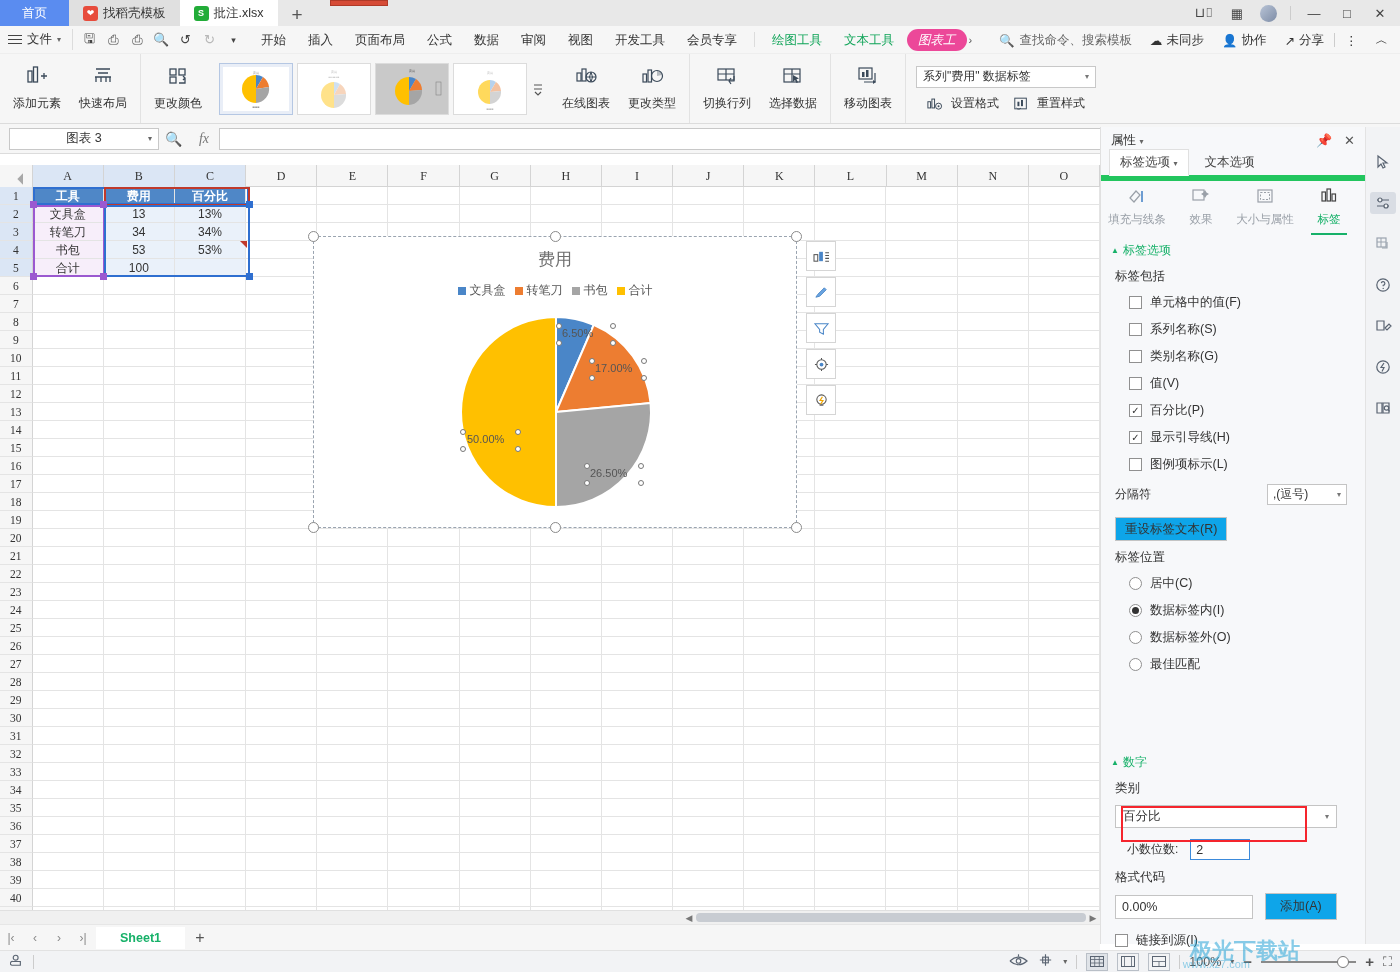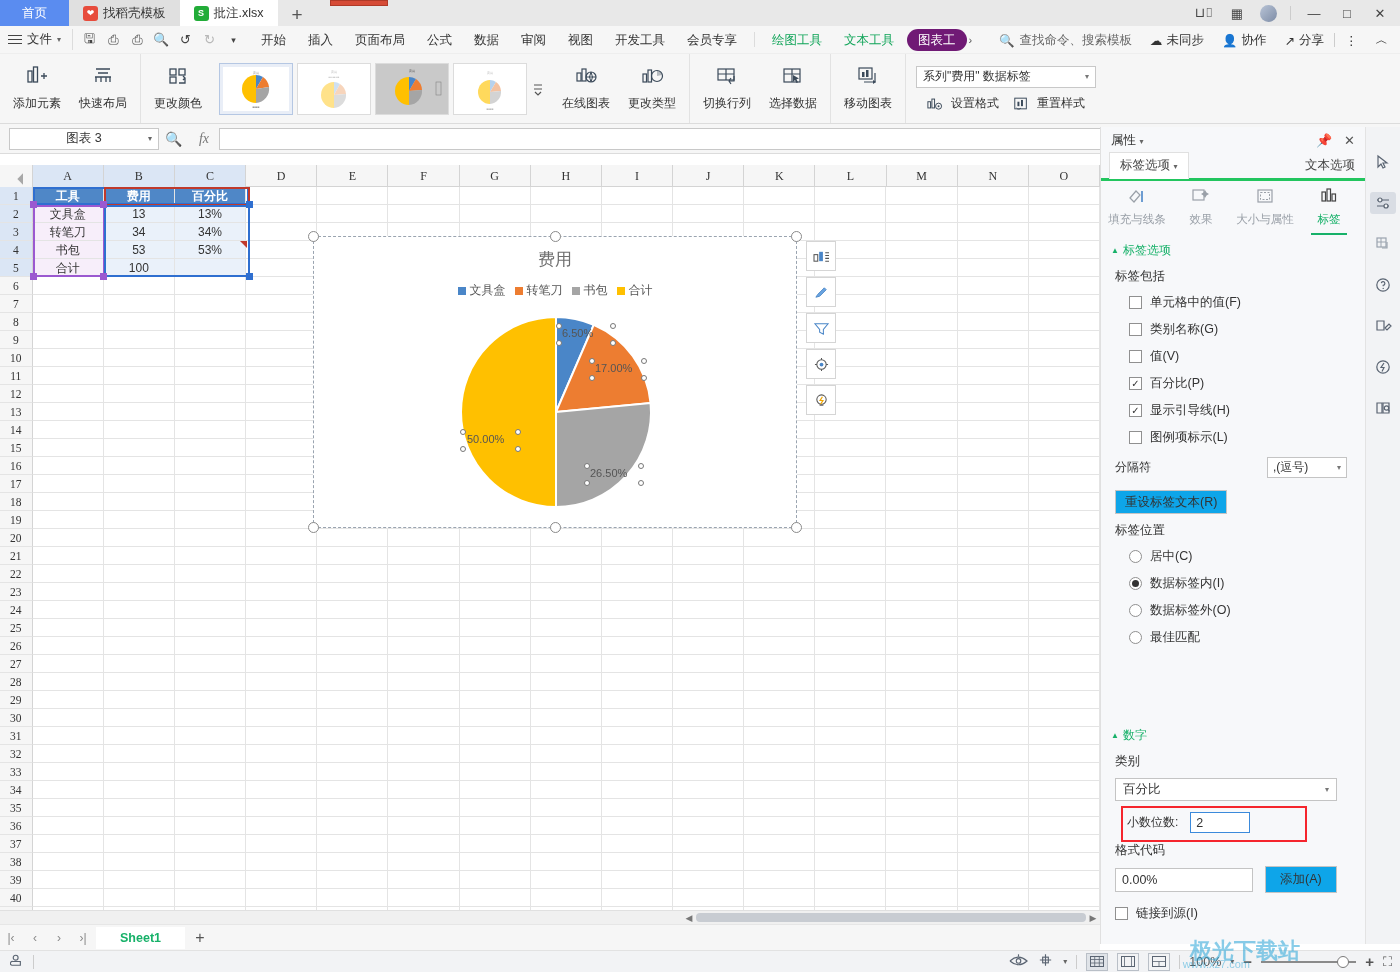--- a/index.html
+++ b/index.html
@@ -54,22 +54,22 @@
   .qicons { display: flex; align-items: center; gap: 3px; padding: 0 6px;
             border-left: 1px solid #dcdcdc; margin-left: 2px;}
   .qi { width: 21px; height: 21px; display:flex; align-items:center; justify-content:center;
         color:#444; font-size: 13px; }
   .qi.dim { color: #b8b8b8; }
   .menus { display: flex; align-items: center; }
   .menu-item { padding: 0 11px; font-size: 12.5px; color: #333; line-height: 28px; white-space: nowrap; }
   .sep-v { width:1px; height:15px; background:#dcdcdc; margin: 0 6px; }
   .menu-item.green { color: #12a55a; }
   .menu-item.chip {
-    background: #701a75; color: #fff; border-radius: 11px; padding: 2px 11px;
-    line-height: 18px; margin: 0 2px;
+    background: #ec4899; color: #fff; border-radius: 11px; padding: 2px 11px;
+    line-height: 18px; margin: 0 2px; font-style: italic;
   }
   .chev-r { font-size: 11px; color:#555; padding-right:4px; }
   .menu-right { position:absolute; right: 4px; top:0; height:28px; display:flex;
     align-items:center; gap: 2px; }
   .mr-item { display:flex; align-items:center; gap:4px; padding: 0 8px; font-size:12.5px; color:#333;}
   .mr-item.search { color:#666; }
 
   
   .ribbon {
     height: 70px; background: #f6f6f6; border-bottom: 1px solid #dcdcdc;
@@ -156,21 +156,21 @@
   .fbtn { width:30px; height:30px; background:#fff; border:1px solid #d5d5d5;
     display:flex; align-items:center; justify-content:center; font-size:14px; }
 
   
   .props { position:absolute; left:1100px; top:127px; width:265px; height:817px;
     background:#f7f8fa; border-left:1px solid #e0e0e0; }
   .props-hdr { height:26px; display:flex; align-items:center; justify-content:space-between;
     padding: 0 10px; font-size:12.5px; color:#333; }
   .props-hdr-r { display:flex; gap:12px; color:#555; font-size:13px; }
   .ptabs { display:flex; align-items:flex-end; height:28px; padding-left:8px; gap:6px;
-     border-bottom:3px solid #22c55e;justify-content:space-between;}
+     border-bottom:6px solid #22c55e;}
   .ptab { padding: 4px 10px; font-size:12.5px; color:#444; }
   .ptab.active { background:#fff; border:1px solid #e0e0e0; border-bottom:1px solid #fff;
     position:relative; top:1px; }
   .picons { display:flex; justify-content:space-around; padding: 6px 4px 0 4px; }
   .pico { display:flex; flex-direction:column; align-items:center; gap:3px; width:64px;
       font-size:11.5px; color:#9aa0a8; }
   .pico .g { font-size:16px; line-height:18px; }
   .pico.active { color:#17b169; }
   .pico.active .g { color:#444; }
   .pico-underline { height:2px; background:#17b169; width:36px; margin-top:3px; }
@@ -1437,20 +1437,24 @@
 
     <div class="sect-title" style="margin-top:1px">
       <span class="tri">▲</span>
       <span>标签选项</span>
     </div>
     <div class="blk-label">标签包括</div>
 
     <div class="chk-row">
       <span class="cbox"></span>
       <span>单元格中的值(F)</span>
+    </div>
+    <div class="chk-row">
+      <span class="cbox"></span>
+      <span>系列名称(S)</span>
     </div>
     <div class="chk-row">
       <span class="cbox"></span>
       <span>类别名称(G)</span>
     </div>
     <div class="chk-row">
       <span class="cbox"></span>
       <span>值(V)</span>
     </div>
     <div class="chk-row">

